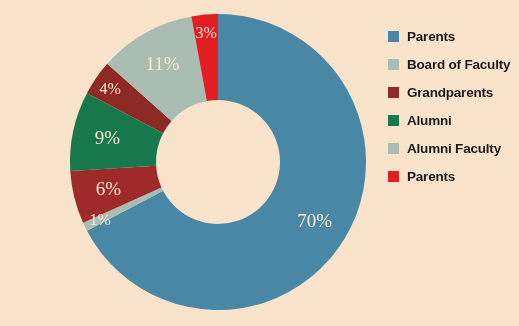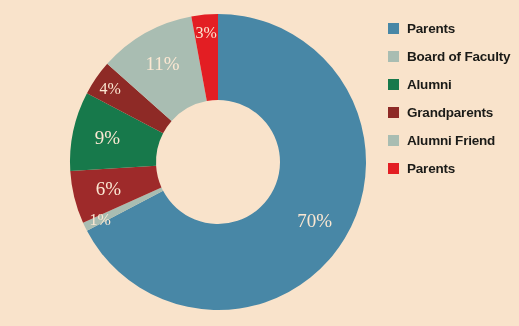--- a/index.html
+++ b/index.html
@@ -35,21 +35,21 @@
     font-family: "Liberation Serif", serif;
     font-size: 19px;
     fill: #FBE7D2;
   }
   .slice-label.tiny {
     font-size: 16px;
   }
   #legend {
     position: absolute;
     left: 388px;
-    top: 14px;
+    top: 22px;
     width: 131px;
   }
   .legend-item {
     display: flex;
     align-items: center;
     height: 28px;
   }
   .legend-swatch {
     width: 11px;
     height: 11px;
@@ -96,30 +96,30 @@
   <div id="legend">
       <div class="legend-item">
         <span class="legend-swatch" style="background: rgb(72, 135, 166);"></span>
         <span class="legend-label">Parents</span>
       </div>
       <div class="legend-item">
         <span class="legend-swatch" style="background: rgb(169, 189, 178);"></span>
         <span class="legend-label">Board of Faculty</span>
       </div>
       <div class="legend-item">
+        <span class="legend-swatch" style="background: rgb(142, 42, 38);"></span>
+        <span class="legend-label">Grandparents</span>
+      </div>
+      <div class="legend-item">
         <span class="legend-swatch" style="background: rgb(23, 121, 75);"></span>
         <span class="legend-label">Alumni</span>
       </div>
       <div class="legend-item">
-        <span class="legend-swatch" style="background: rgb(142, 42, 38);"></span>
-        <span class="legend-label">Grandparents</span>
-      </div>
-      <div class="legend-item">
         <span class="legend-swatch" style="background: rgb(169, 189, 178);"></span>
-        <span class="legend-label">Alumni Friend</span>
+        <span class="legend-label">Alumni Faculty</span>
       </div>
       <div class="legend-item">
         <span class="legend-swatch" style="background: rgb(227, 30, 35);"></span>
         <span class="legend-label">Parents</span>
       </div>
     </div>
 
 </div>
 
 </body></html>

